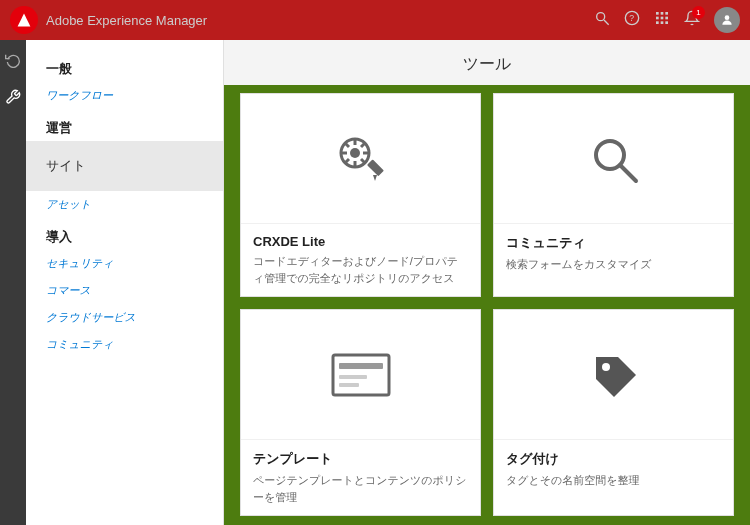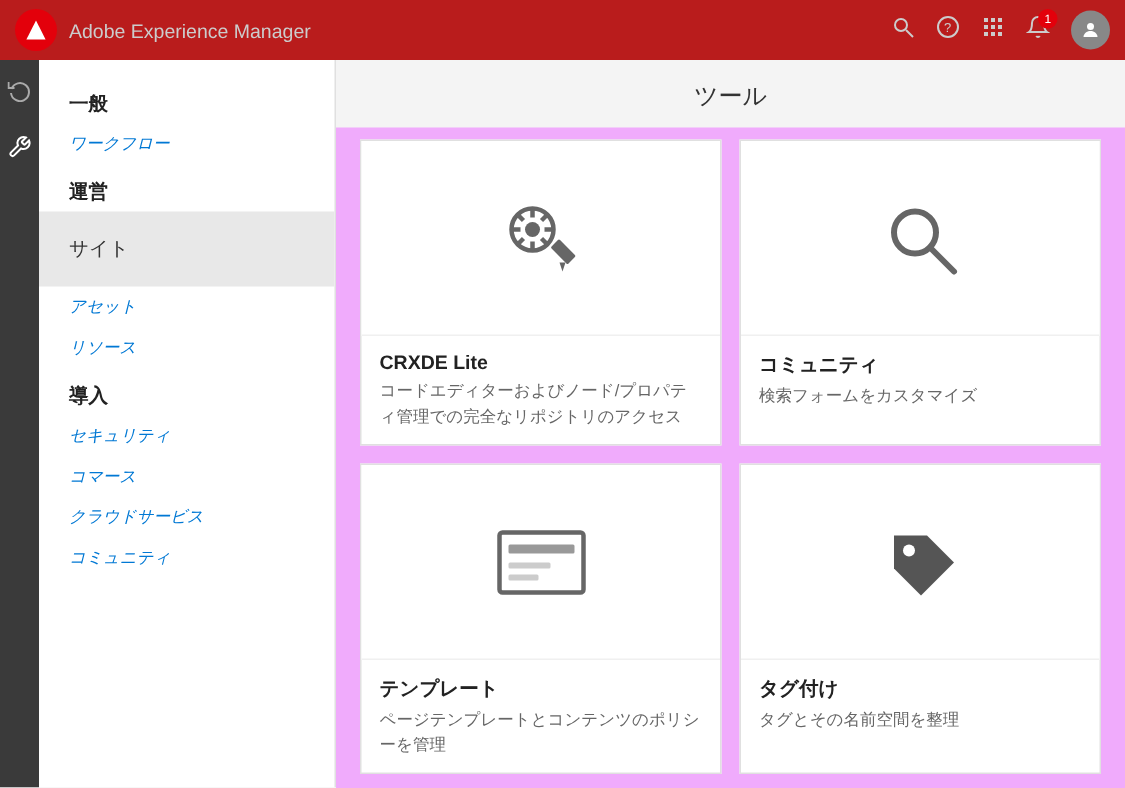--- a/index.html
+++ b/index.html
@@ -129,21 +129,21 @@
       font-size: 11px;
       cursor: pointer;
       color: #0078d4;
       font-style: italic;
     }
 
     
     .main {
       flex: 1;
       overflow-y: auto;
-      background: #f0abfc;
+      background: #4d7c0f;
       position: relative;
     }
     .main-header {
       text-align: center;
       padding: 14px 0 10px 0;
       font-size: 16px;
       color: #333;
       background: #f4f4f4;
     }
     .cards-grid {
@@ -254,21 +254,20 @@
         </svg>
     </span>
   </div>
 
   <div class="sidebar">
     <div class="sidebar-category">一般</div>
     <div class="sidebar-link">ワークフロー</div>
     <div class="sidebar-category">運営</div>
     <div class="sidebar-item active">サイト</div>
     <div class="sidebar-link">アセット</div>
-    <div class="sidebar-link">リソース</div>
     <div class="sidebar-category">導入</div>
     <div class="sidebar-link">セキュリティ</div>
     <div class="sidebar-link">コマース</div>
     <div class="sidebar-link">クラウドサービス</div>
     <div class="sidebar-link">コミュニティ</div>
   </div>
 
   <div class="main">
     <div class="main-header">ツール</div>
 

